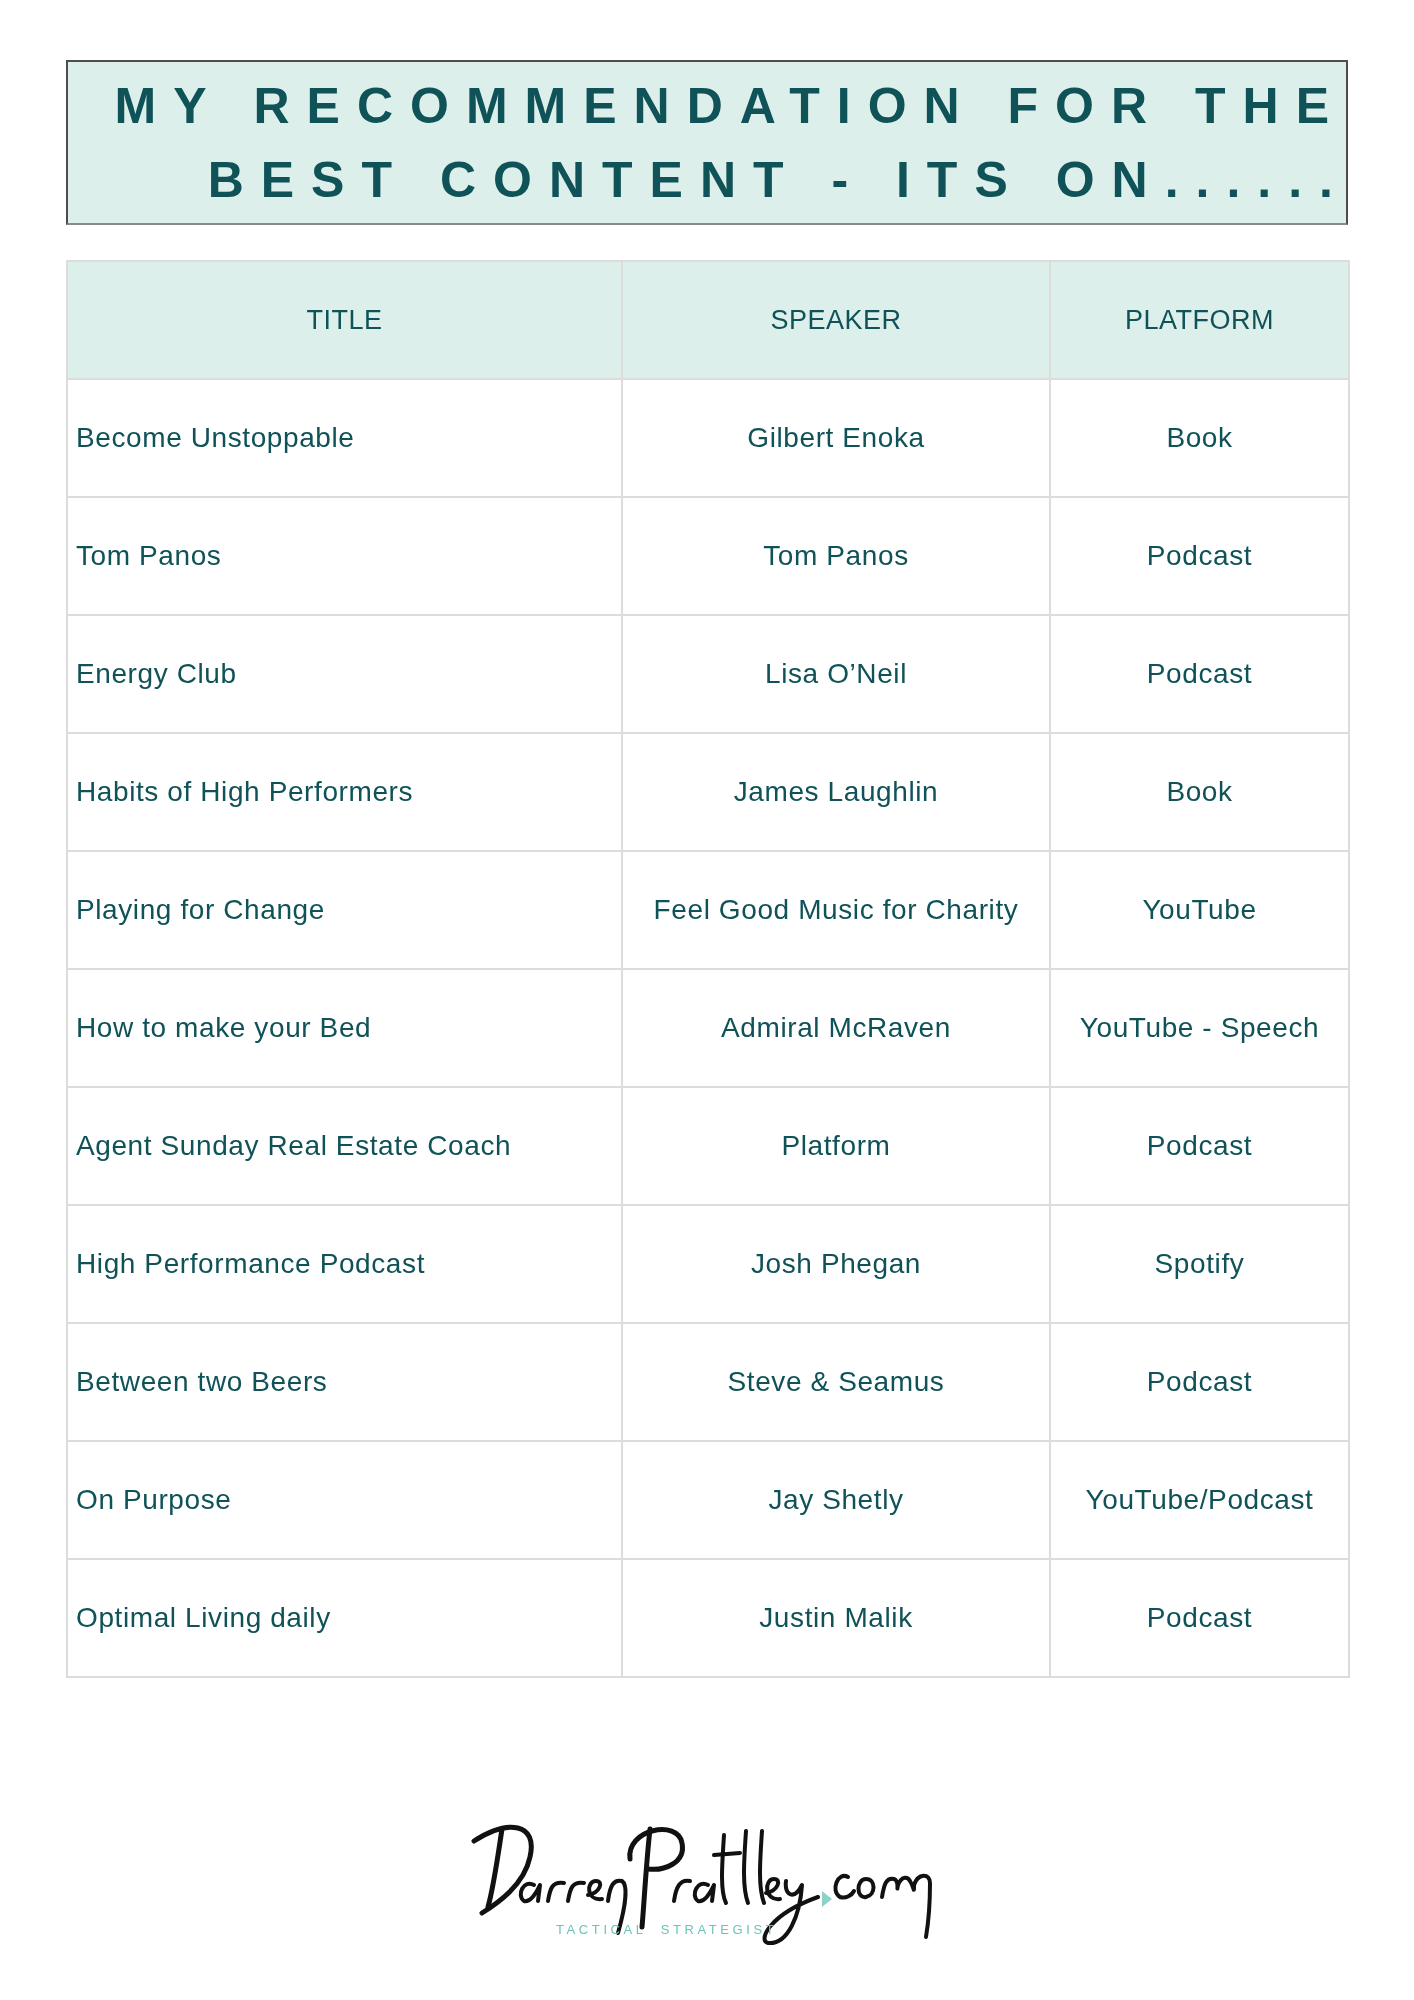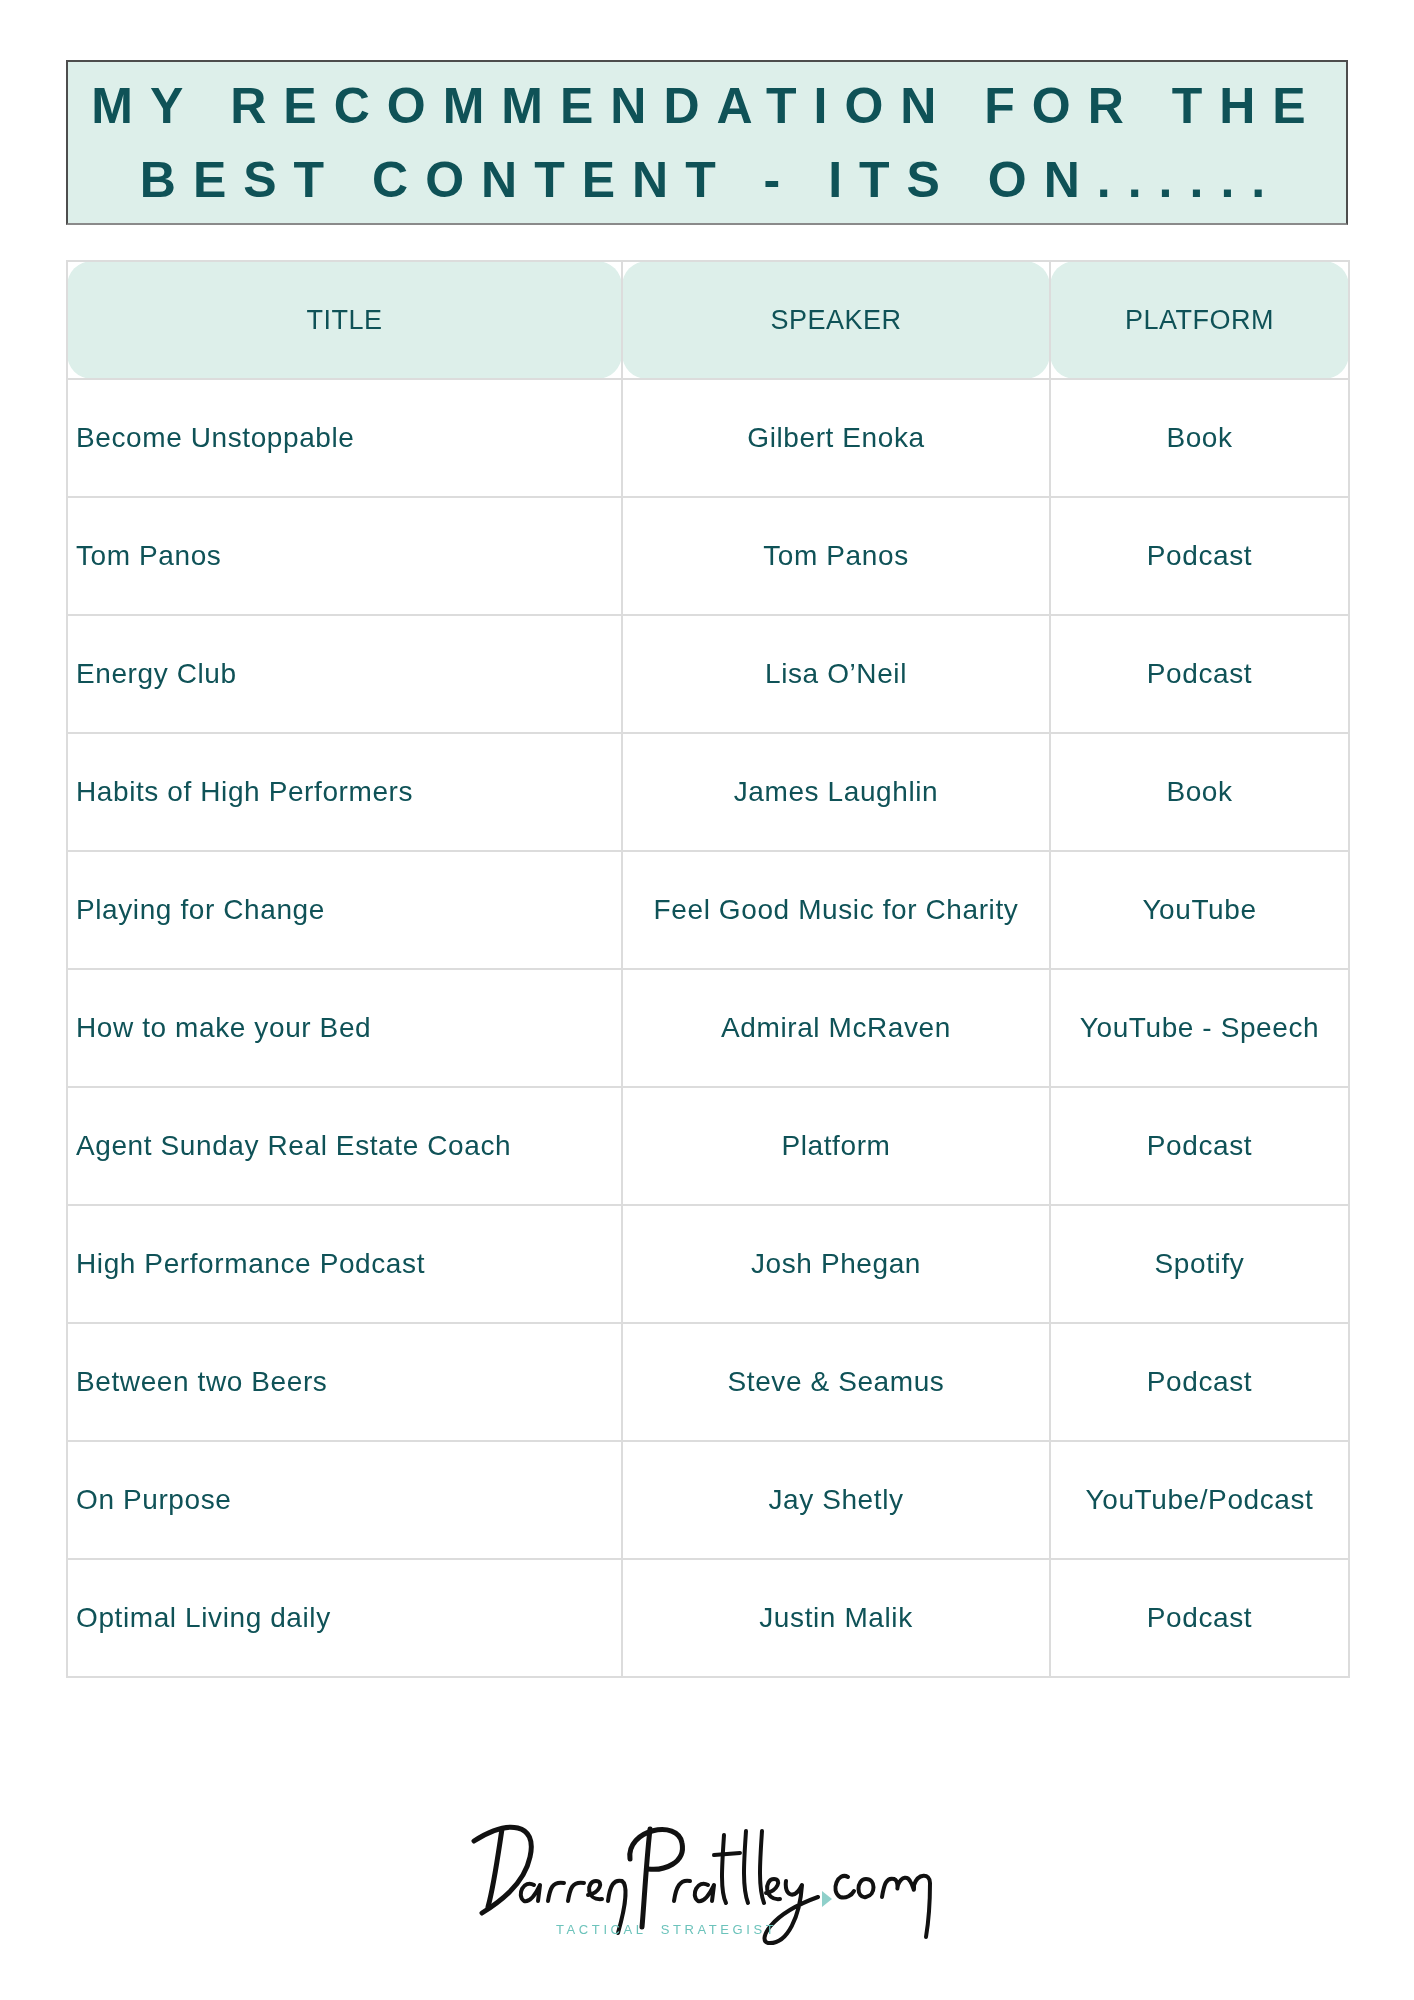--- a/index.html
+++ b/index.html
@@ -23,21 +23,21 @@
       height: 161px;
       background: #ddefea;
       border: 2px solid #4d4d4d;
       border-bottom-color: #8a8a8a;
       box-sizing: content-box;
     }
     .title-line {
       position: absolute;
       left: 0;
       width: 100%;
-      text-align: center;
+      text-align: right;
       font-weight: bold;
       font-size: 50px;
       letter-spacing: 17px;
       color: #0f5257;
       white-space: nowrap;
       line-height: 1;
     }
     .title-line.l1 { top: 19px; }
     .title-line.l2 { top: 93px; padding-left: 4px; }
 
@@ -57,21 +57,20 @@
       color: #0f5257;
       font-weight: normal;
       white-space: nowrap;
       overflow: visible;
     }
     .table thead th {
       background: #ddefea;
       font-size: 27px;
       letter-spacing: 0.5px;
       text-align: center;
-      border-radius: 25px;
     }
     .table td {
       font-size: 28px;
       letter-spacing: 0.6px;
     }
     .table td.c-title {
       text-align: left;
       padding-left: 8px;
     }
     .table td.c-speaker, .table td.c-platform {

